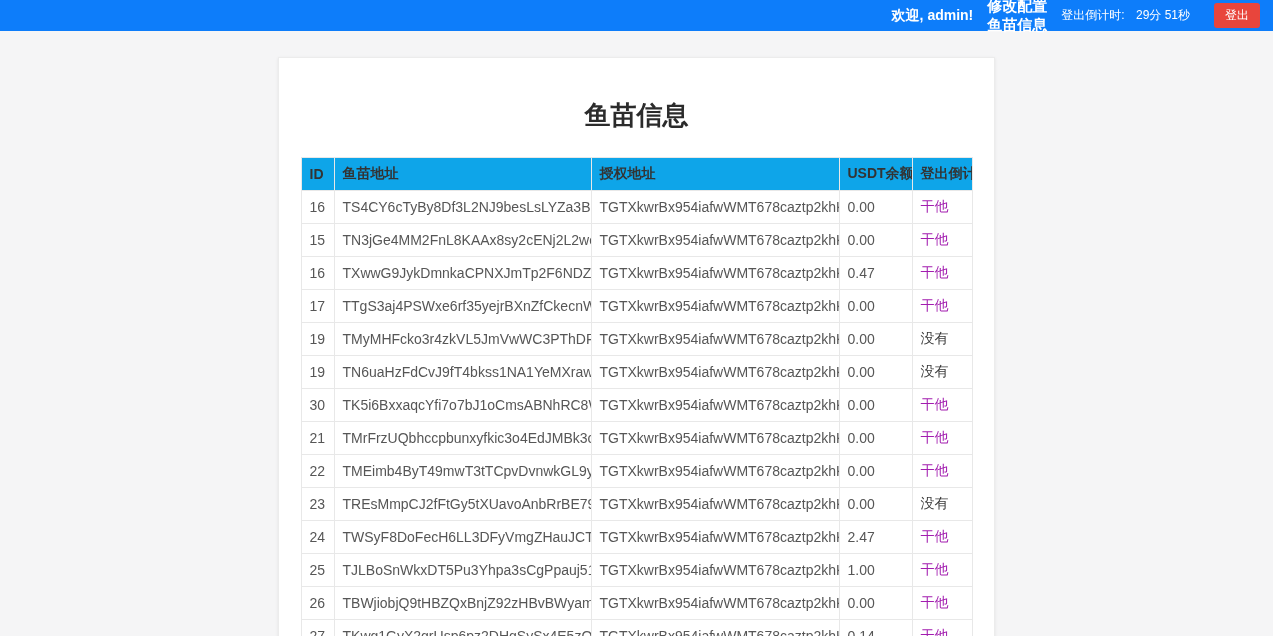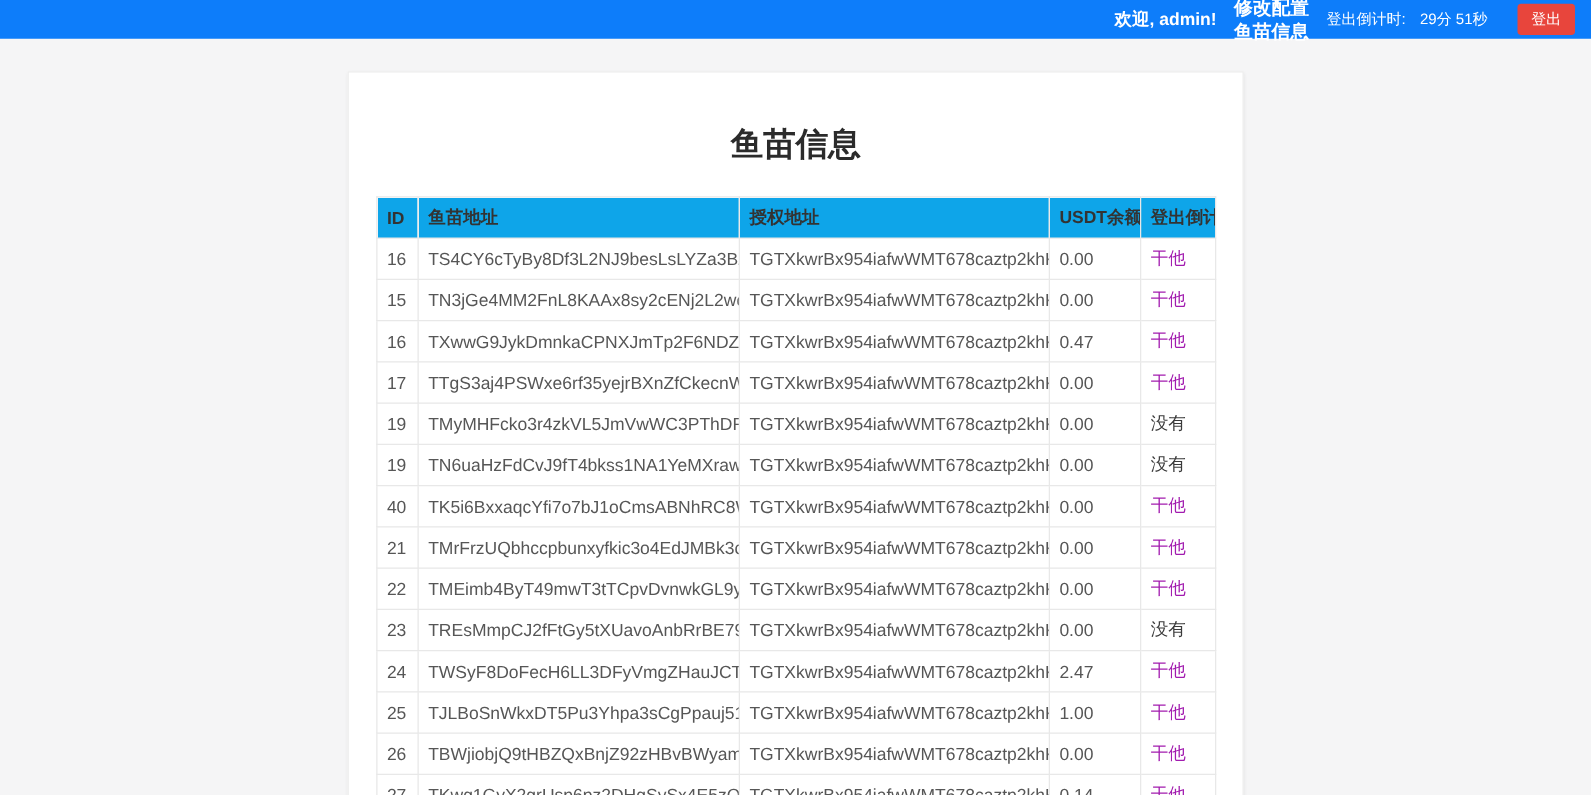--- a/index.html
+++ b/index.html
@@ -163,21 +163,21 @@
         <td><span class="action-plain">没有</span></td>
       </tr>
         <tr>
         <td>19</td>
         <td>TN6uaHzFdCvJ9fT4bkss1NA1YeMXraw3x3</td>
         <td>TGTXkwrBx954iafwWMT678caztp2khKnsM</td>
         <td>0.00</td>
         <td><span class="action-plain">没有</span></td>
       </tr>
         <tr>
-        <td>40</td>
+        <td>30</td>
         <td>TK5i6BxxaqcYfi7o7bJ1oCmsABNhRC8WWj</td>
         <td>TGTXkwrBx954iafwWMT678caztp2khKnsM</td>
         <td>0.00</td>
         <td><span class="action-link">干他</span></td>
       </tr>
         <tr>
         <td>21</td>
         <td>TMrFrzUQbhccpbunxyfkic3o4EdJMBk3cJ</td>
         <td>TGTXkwrBx954iafwWMT678caztp2khKnsM</td>
         <td>0.00</td>

